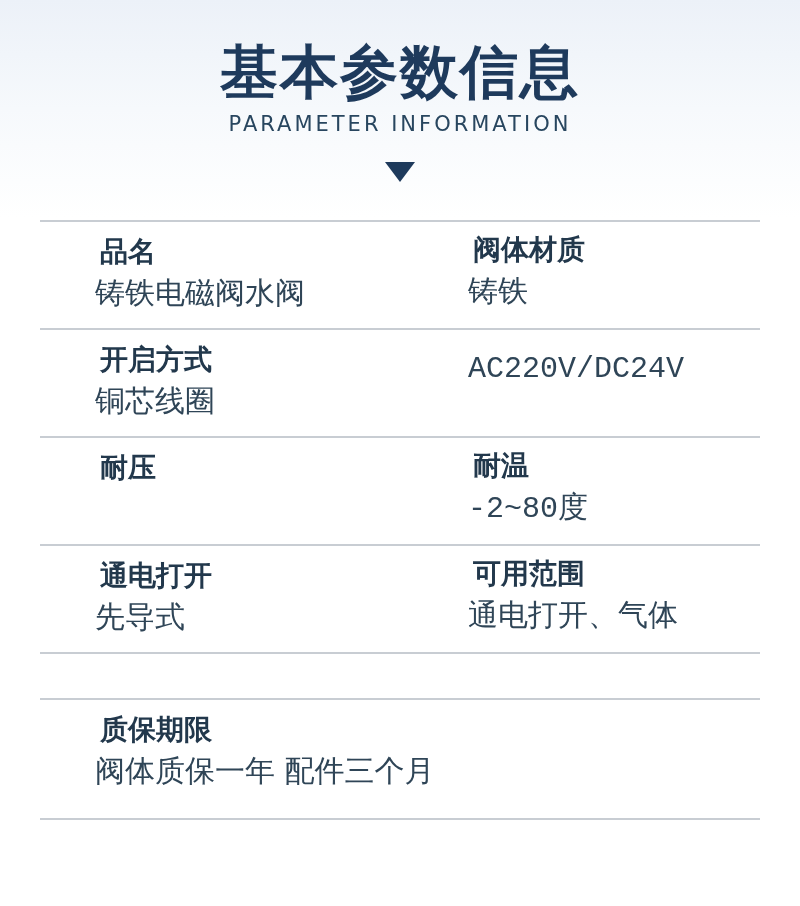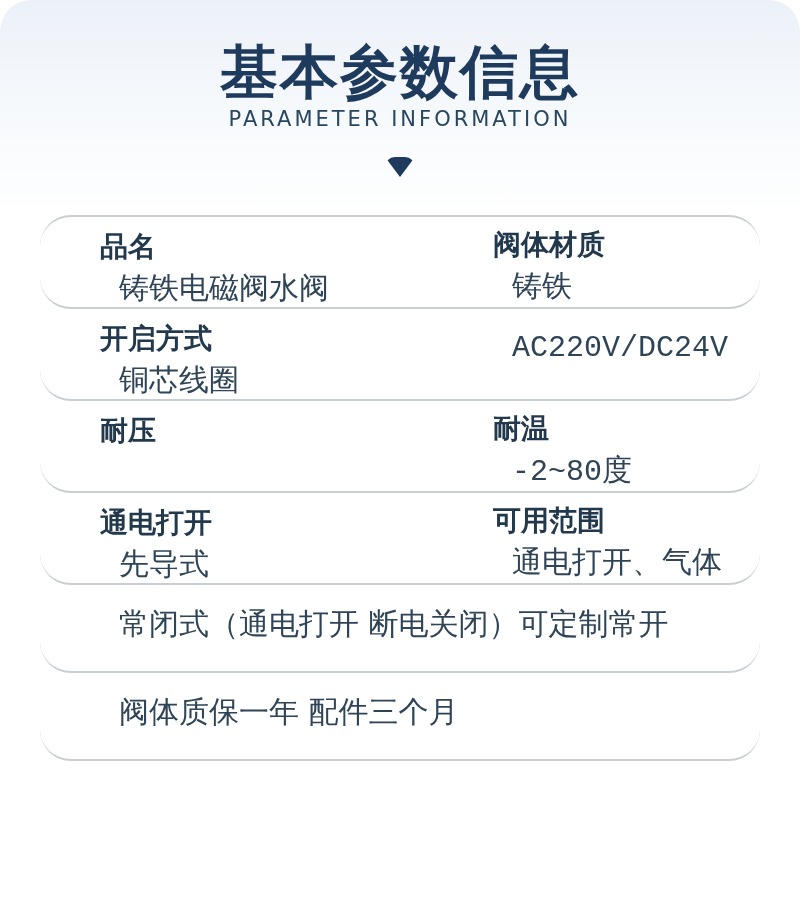--- a/index.html
+++ b/index.html
@@ -2,21 +2,21 @@
 <html style="--accent: #1e3a5c; --label-color: #22384c; --value-color: #2f4557; --divider-color: #c8cdd3; --bg-top: #ecf1f8;"><head>
 <meta charset="utf-8">
 <style>
   :root {
     --accent: #1e3a5c;
     --label-color: #22384c;
     --value-color: #2f4557;
     --divider-color: #c8cdd3;
     --bg-top: #ecf1f8;
   }
-  * { margin: 0; padding: 0; box-sizing: border-box; border-radius: 31px; }
+  * { margin: 0; padding: 0; box-sizing: border-box; }
   html, body { width: 800px; }
   body {
     font-family: "DejaVu Sans", "Liberation Sans", sans-serif;
     background: #ffffff;
   }
   .page {
     width: 800px;
     height: 906px;
     overflow: hidden;
     background: linear-gradient(180deg, var(--bg-top) 0%, #f6f9fc 12%, #ffffff 24%);
@@ -26,20 +26,21 @@
     padding-top: 38px;
   }
   .title {
     font-size: 58px;
     line-height: 68px;
     font-weight: 900;
     letter-spacing: 2px;
     color: var(--accent);
   }
   .subtitle {
+    margin-top: 5px;
     font-size: 21px;
     line-height: 27px;
     letter-spacing: 3px;
     font-weight: 400;
     color: #28465f;
   }
   .arrow {
     width: 0;
     height: 0;
     margin: 24px auto 0;
@@ -47,22 +48,21 @@
     border-right: 15px solid transparent;
     border-top: 20px solid var(--accent);
   }
   .table {
     margin: 38px 40px 0 40px;
     border-top: 2px solid var(--divider-color);
   }
   .row {
     display: flex;
     border-bottom: 2px solid var(--divider-color);
-    padding: 14px 0 2px 0;
-    gap: 20px;
+    padding: 14px 0 18px 0;
   }
   .row.tall { padding-bottom: 30px; }
   .cell { display: block; }
   .cell.left {
     width: 428px;
     padding-left: 55px;
   }
   .cell.right { flex: 1; font-family: Liberation Mono, monospace; }
   .cell.full {
     width: 100%;
@@ -74,21 +74,20 @@
     font-weight: bold;
     color: var(--label-color);
     margin-left: 5px;
   }
   .param-value {
     margin-top: 8px;
     font-size: 30px;
     line-height: 34px;
     font-weight: 400;
     color: var(--value-color);
-    margin-left: 24px;
   }
 </style>
 </head>
 <body>
 
 <div class="page">
 
   <div class="header">
     <h1 class="title">基本参数信息</h1>
     <div class="subtitle">PARAMETER INFORMATION</div>
@@ -134,25 +133,25 @@
         <div class="param-value">先导式</div>
       </div>
       <div class="cell right">
         <div class="param-label">可用范围</div>
         <div class="param-value">通电打开、气体</div>
       </div>
     </div>
 
     <div class="row tall">
       <div class="cell full">
-        <div class="param-value">常闭式（通电打开 断电关闭）可定制常开</div>
       </div>
     </div>
 
     <div class="row tall">
       <div class="cell full">
+        <div class="param-label">质保期限</div>
         <div class="param-value">阀体质保一年 配件三个月</div>
       </div>
     </div>
 
   </div>
 
 </div>
 
 </body></html>

